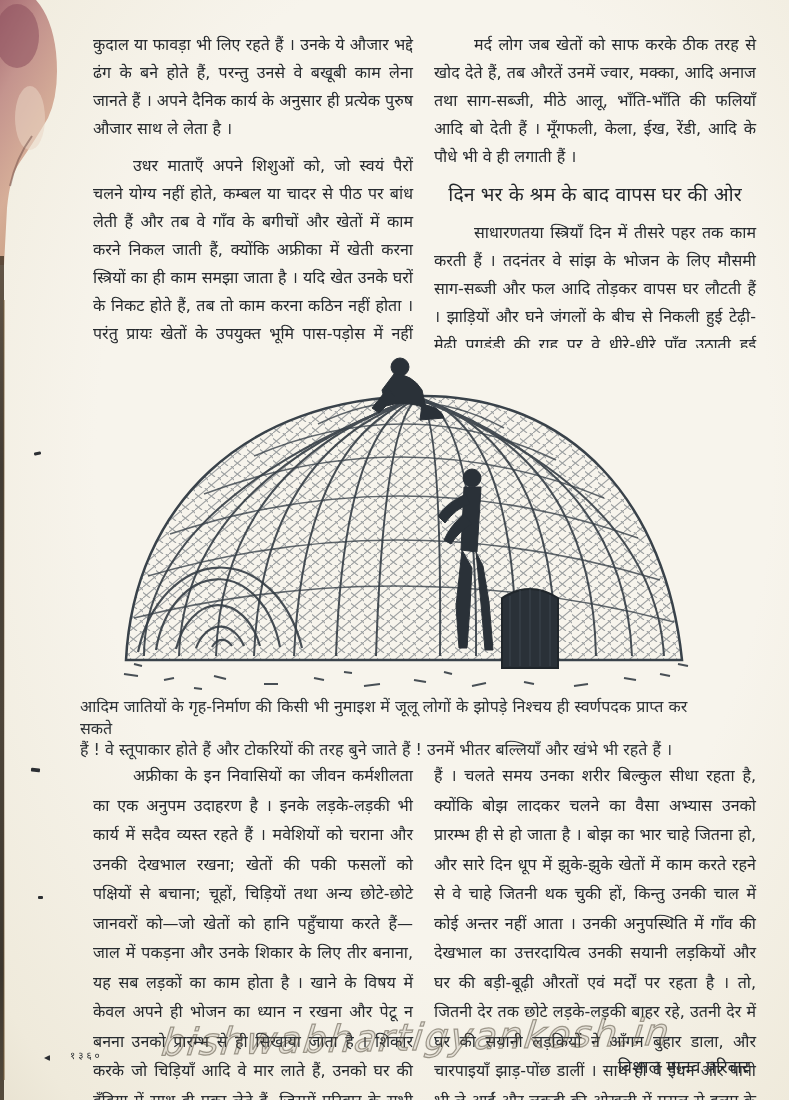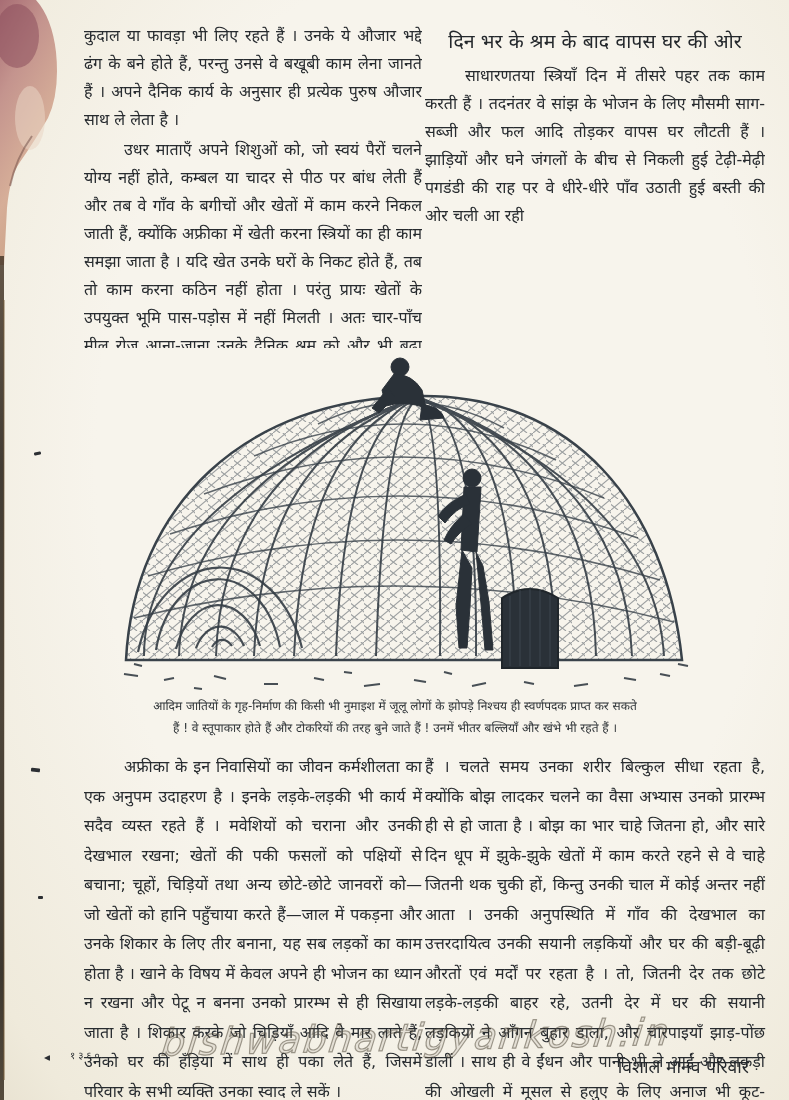--- a/index.html
+++ b/index.html
@@ -12,41 +12,41 @@
     position:absolute;inset:0;
     background:radial-gradient(ellipse at 55% 42%, #f7f4ec 55%, #efeadb 92%, #e9e3d2 100%);
   }
   .col{
     position:absolute;
     color:#272b2f;
     font-size:16px;
     line-height:28px;
     text-align:justify;
   }
-  .col p{margin:0;}
+  .col p{margin:9px;}
   .col p.indent{text-indent:40px;}
   .col p + p{margin-top:2px;}
   .top-col{top:22px;height:326px;overflow:hidden;}
   .bot-col{top:752px;line-height:29.5px;}
   .left-col{left:84px;width:338px;}
   .right-col{left:425px;width:340px;}
   .section-heading{
     margin:5px 0 5px 0;
     text-align:center;
     font-size:19.5px;
     line-height:30px;
     font-weight:normal;
     color:#24282c;
     white-space:nowrap;
   }
   figure.hut{position:absolute;left:104px;top:356px;width:602px;height:338px;margin:0;}
   .caption{
     position:absolute;left:80px;top:696px;width:630px;
-    text-align:center;color:#2e3337;
-    font-size:12px;line-height:21.5px;
+    color:#2e3337;
+    font-size:16px;line-height:21.5px;
   }
   .watermark{
     position:absolute;left:162px;top:1016px;width:520px;
     font-size:37px;font-style:italic;letter-spacing:2px;
     color:rgba(88,80,66,0.10);
     -webkit-text-stroke:1.2px rgba(88,80,66,0.55);
     transform:rotate(-1.2deg) skewX(-8deg);
     white-space:nowrap;
     pointer-events:none;
   }
@@ -100,20 +100,21 @@
 <div class="speck s2"></div>
 <div class="speck s3"></div>
 <div class="speck s4"></div>
 
 <div class="col top-col left-col">
   <p>कुदाल या फावड़ा भी लिए रहते हैं । उनके ये औजार भद्दे ढंग के बने होते हैं, परन्तु उनसे वे बखूबी काम लेना जानते हैं । अपने दैनिक कार्य के अनुसार ही प्रत्येक पुरुष औजार साथ ले लेता है ।</p>
   <p class="indent">उधर माताएँ अपने शिशुओं को, जो स्वयं पैरों चलने योग्य नहीं होते, कम्बल या चादर से पीठ पर बांध लेती हैं और तब वे गाँव के बगीचों और खेतों में काम करने निकल जाती हैं, क्योंकि अफ्रीका में खेती करना स्त्रियों का ही काम समझा जाता है । यदि खेत उनके घरों के निकट होते हैं, तब तो काम करना कठिन नहीं होता । परंतु प्रायः खेतों के उपयुक्त भूमि पास-पड़ोस में नहीं मिलती । अतः चार-पाँच मील रोज आना-जाना उनके दैनिक श्रम को और भी बढ़ा देता है ।</p>
 </div>
 
 <div class="col top-col right-col">
+  <p class="indent">मर्द लोग जब खेतों को साफ करके ठीक तरह से खोद देते हैं, तब औरतें उनमें ज्वार, मक्का, आदि अनाज तथा साग-सब्जी, मीठे आलू, भाँति-भाँति की फलियाँ आदि बो देती हैं । मूँगफली, केला, ईख, रेंडी, आदि के पौधे भी वे ही लगाती हैं ।</p>
   <h2 class="section-heading">दिन भर के श्रम के बाद  वापस घर की ओर</h2>
   <p class="indent">साधारणतया स्त्रियाँ दिन में तीसरे पहर तक काम करती हैं । तदनंतर वे सांझ के भोजन के लिए मौसमी साग-सब्जी और फल आदि तोड़कर वापस घर लौटती हैं । झाड़ियों और घने जंगलों के बीच से निकली हुई टेढ़ी-मेढ़ी पगडंडी की राह पर वे धीरे-धीरे पाँव उठाती हुई बस्ती की ओर चली आ रही</p>
 </div>
 
 <figure class="hut">
   <svg width="602" height="338" viewBox="0 0 602 338">
     <defs>
       <pattern id="weave" width="13" height="11" patternUnits="userSpaceOnUse">
         <path d="M0 11 L13 0 M-2 4 L7 11 M8 -2 L15 5" stroke="#414c56" stroke-width="1.1" fill="none" opacity="0.5"></path>
       </pattern>

